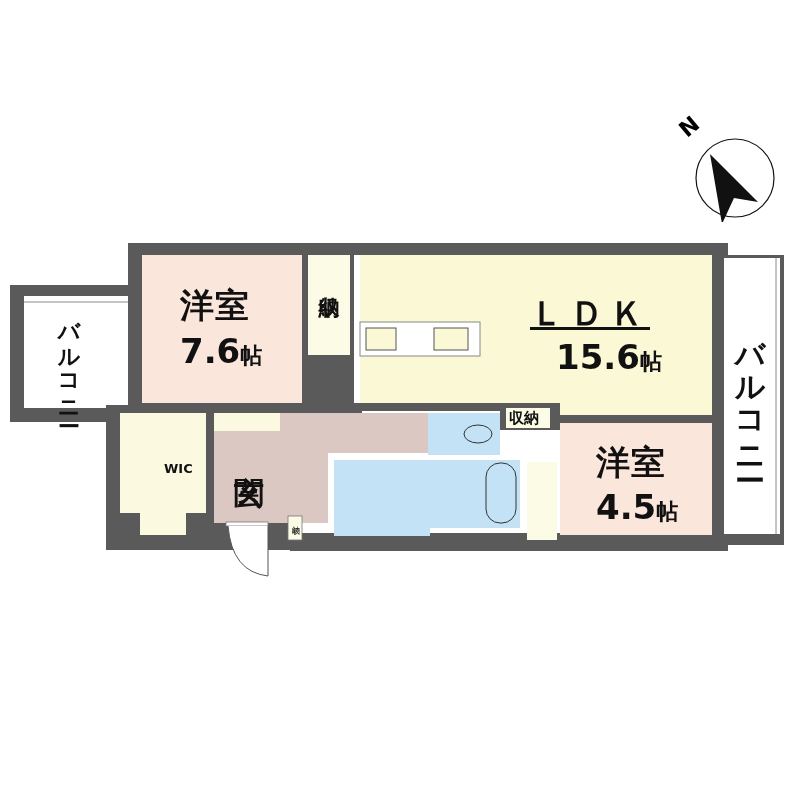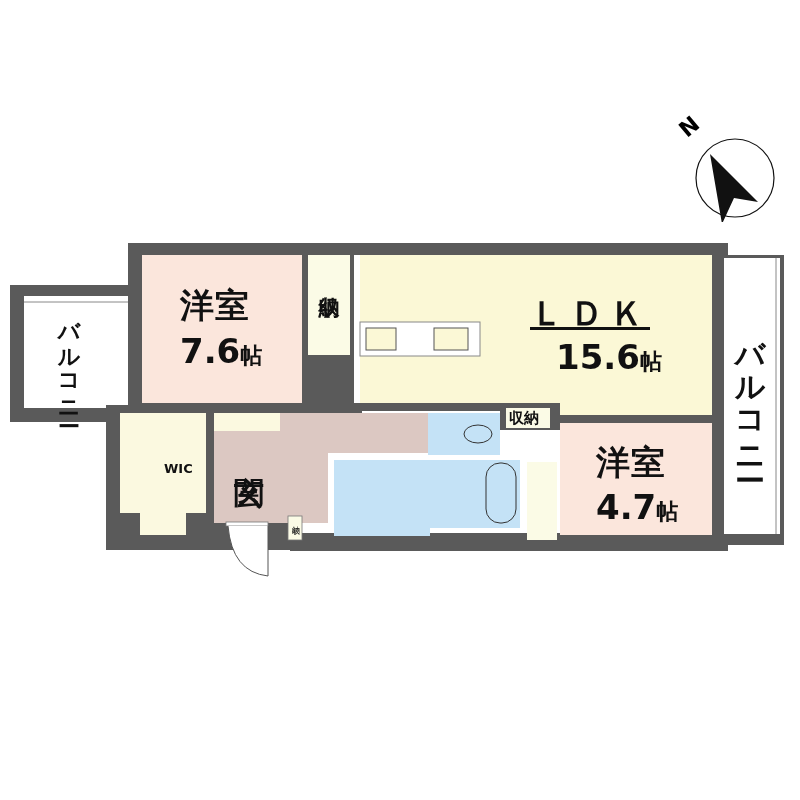--- a/index.html
+++ b/index.html
@@ -106,14 +106,14 @@
 <div class="lbl" style="left:164px;top:462px;font-size:13px;font-weight:bold;">WIC</div>
 
 <div class="lbl vert" style="left:234px;top:452px;">玄関</div>
 
 <div class="lbl tiny" style="left:291px;top:520px;">収納</div>
 
 <div class="lbl" style="left:509px;top:411px;font-size:15px;font-weight:bold;">収納</div>
 
 <div class="lbl big" style="left:596px;top:445px;">洋室</div>
 <div class="lbl area" style="left:596px;top:490px;">
-  <span>4.7</span><small>帖</small>
+  <span>4.5</span><small>帖</small>
 </div>
 
 </body></html>

